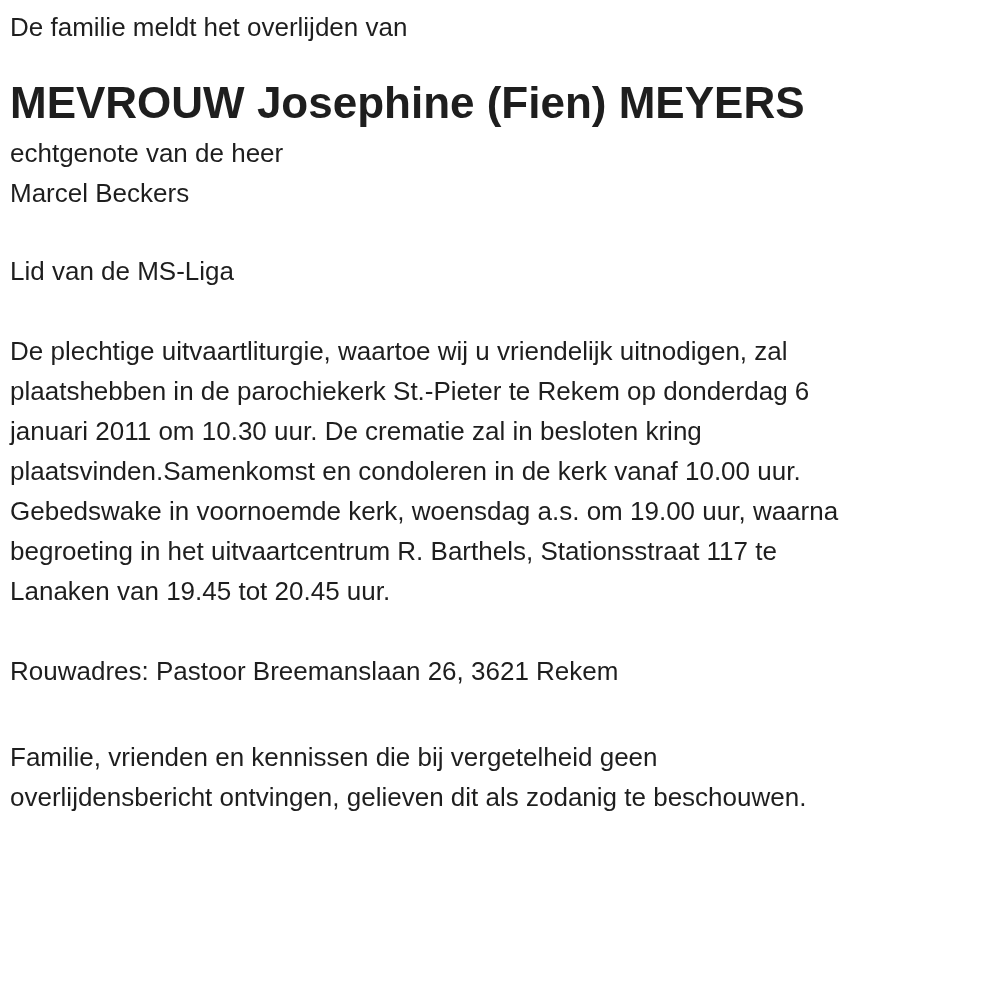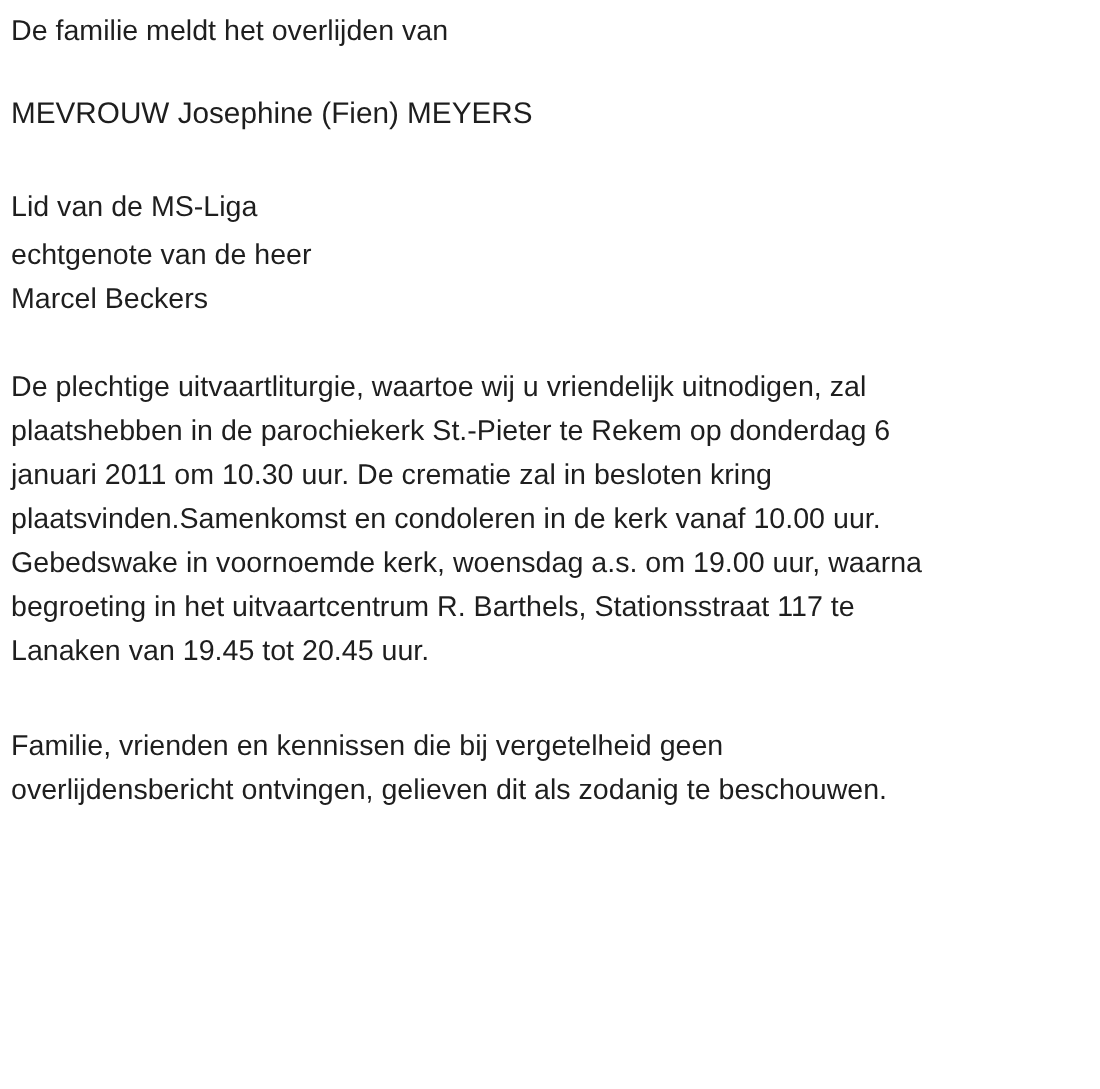--- a/index.html
+++ b/index.html
@@ -20,50 +20,51 @@
     height: 990px;
     padding: 7px 20px 0 10px;
   }
   .line {
     font-size: 26px;
     line-height: 40px;
     margin: 0;
     white-space: pre-line;
   }
   .title {
-    font-size: 27px;
+    font-size: 44px;
     line-height: 52px;
-    font-weight: 400;
+    font-weight: 700;
     margin: 30px 0 0 0;
   }
   .spouse   { margin-top: 4px; }
   .membership { margin-top: 38px; }
   .para     { margin-top: 40px; }
   .closing  { margin-top: 46px; }
 </style>
 </head>
 <body>
 
 <div class="page">
 
   <p class="line intro">De familie meldt het overlijden van</p>
 
   <h1 class="title">MEVROUW Josephine (Fien) MEYERS</h1>
 
-  <p class="line membership">Lid van de MS-Liga</p>
-
   <p class="line spouse">echtgenote van de heer
 Marcel Beckers</p>
+
+  <p class="line membership">Lid van de MS-Liga</p>
 
 
   <p class="line para">De plechtige uitvaartliturgie, waartoe wij u vriendelijk uitnodigen, zal
 plaatshebben in de parochiekerk St.-Pieter te Rekem op donderdag 6
 januari 2011 om 10.30 uur. De crematie zal in besloten kring
 plaatsvinden.Samenkomst en condoleren in de kerk vanaf 10.00 uur.
 Gebedswake in voornoemde kerk, woensdag a.s. om 19.00 uur, waarna
 begroeting in het uitvaartcentrum R. Barthels, Stationsstraat 117 te
 Lanaken van 19.45 tot 20.45 uur.</p>
 
+  <p class="line para">Rouwadres: Pastoor Breemanslaan 26, 3621 Rekem</p>
 
   <p class="line closing">Familie, vrienden en kennissen die bij vergetelheid geen
 overlijdensbericht ontvingen, gelieven dit als zodanig te beschouwen.</p>
 
 </div>
 
 </body></html>

